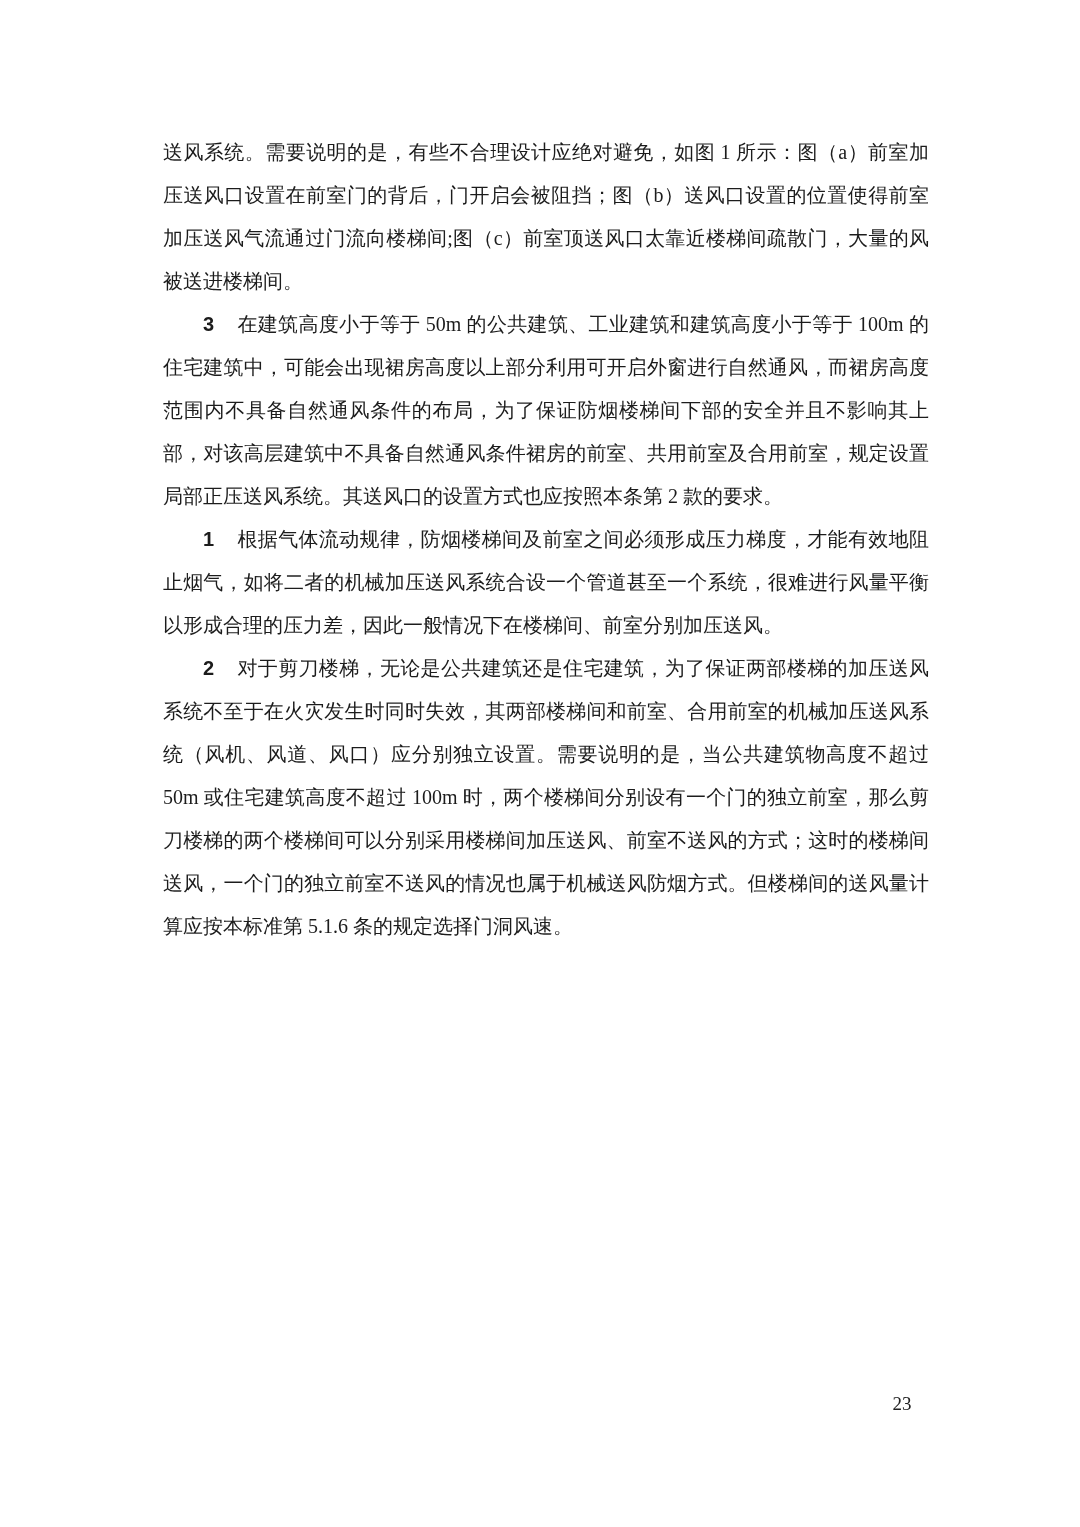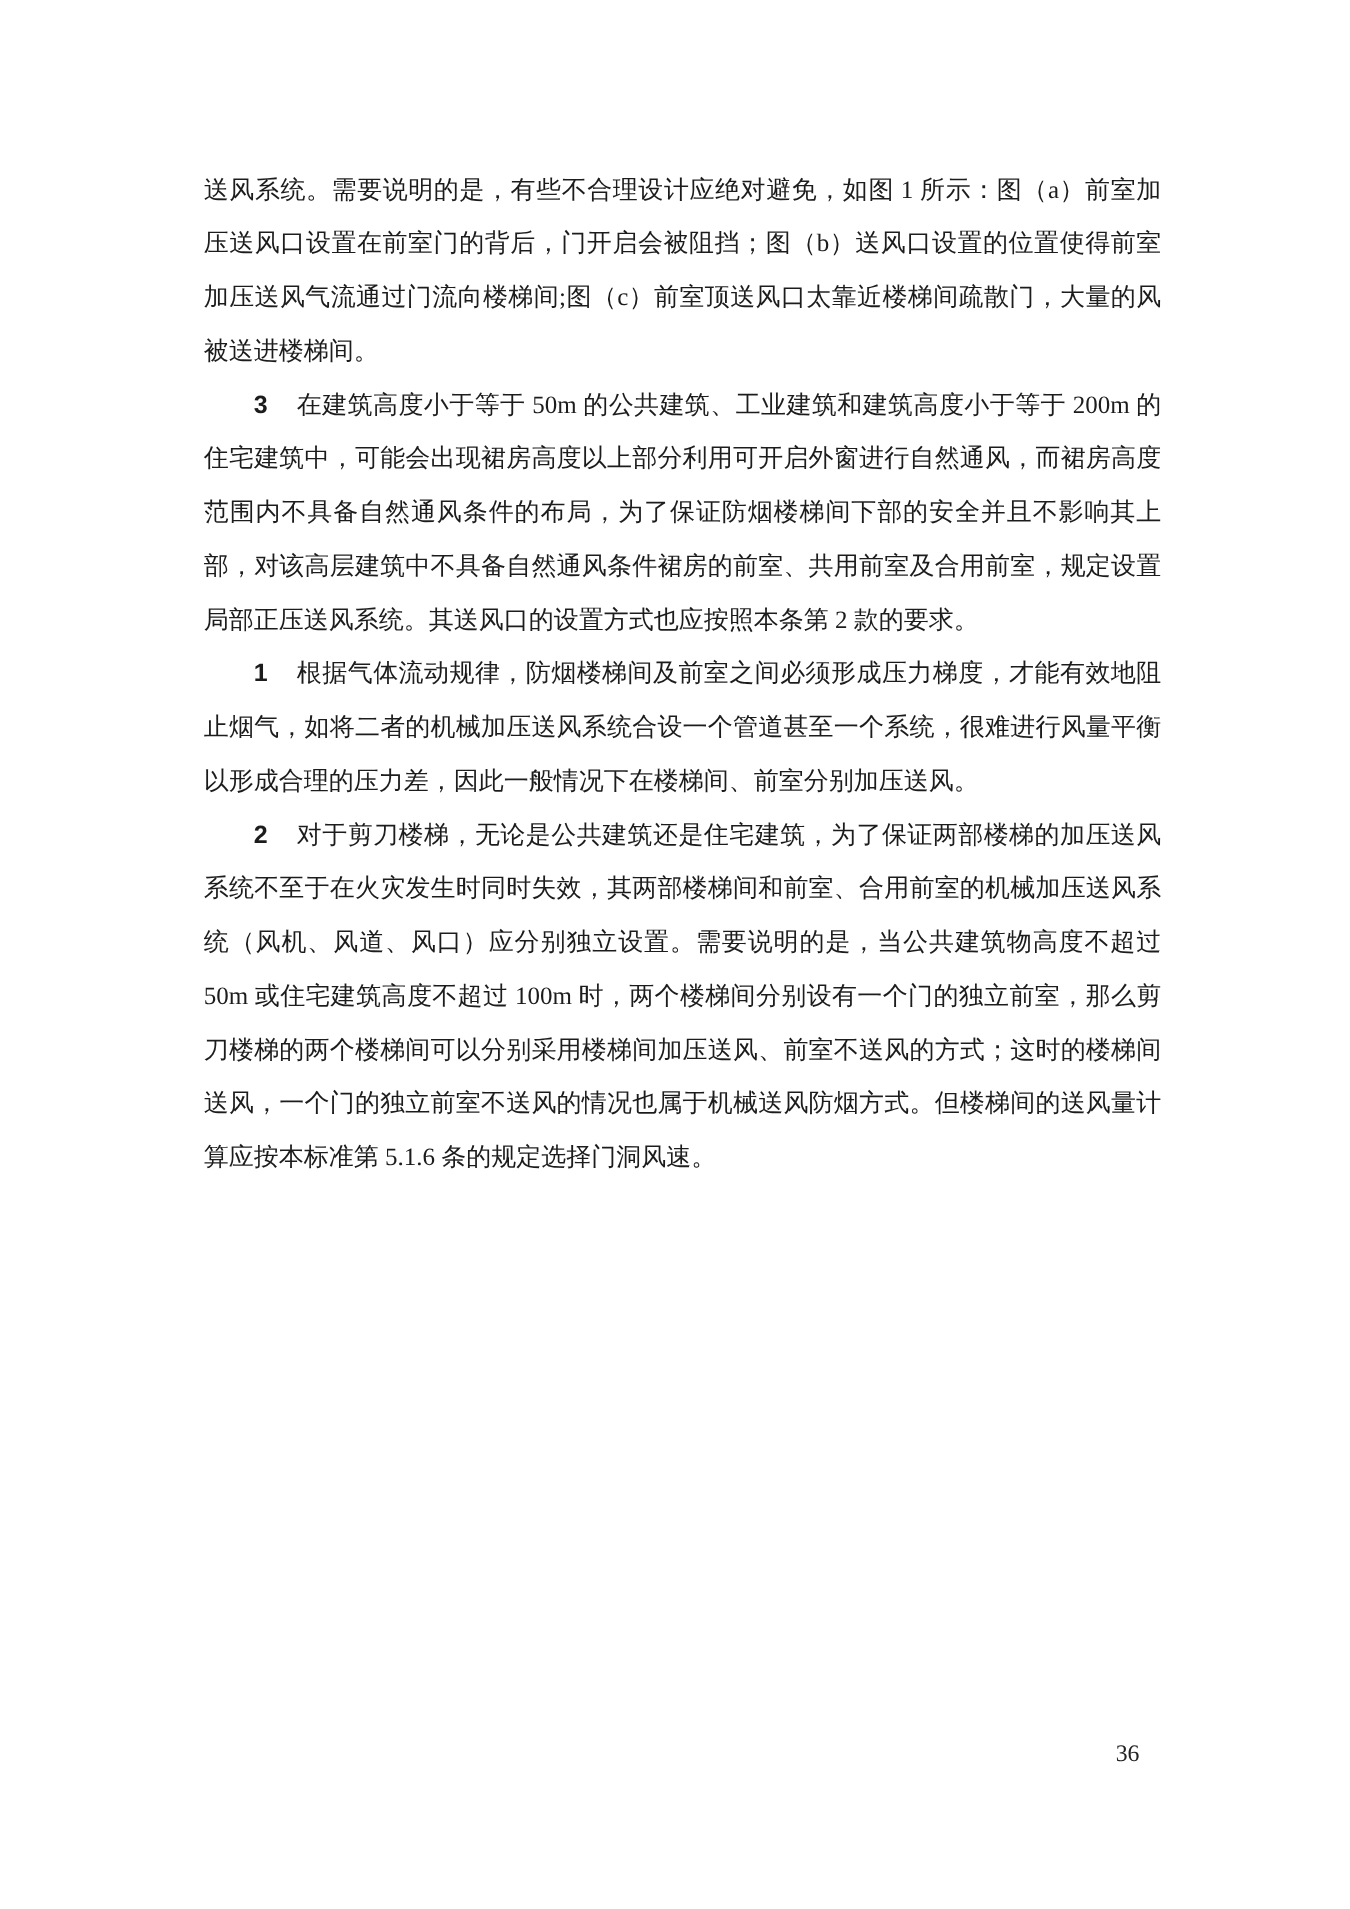--- a/index.html
+++ b/index.html
@@ -64,24 +64,24 @@
 </style>
 </head>
 <body>
 
 <div class="page">
 
   <div class="text-block">
 
     <p class="para"><span>送风系统。需要说明的是，有些不合理设计应绝对避免，如图 1 所示：图（a）前室加压送风口设置在前室门的背后，门开启会被阻挡；图（b）送风口设置的位置使得前室加压送风气流通过门流向楼梯间;图（c）前室顶送风口太靠近楼梯间疏散门，大量的风被送进楼梯间。</span></p>
 
-    <p class="para indent"><span class="para-label item-num">3</span><span>在建筑高度小于等于 50m 的公共建筑、工业建筑和建筑高度小于等于 200m 的住宅建筑中，可能会出现裙房高度以上部分利用可开启外窗进行自然通风，而裙房高度范围内不具备自然通风条件的布局，为了保证防烟楼梯间下部的安全并且不影响其上部，对该高层建筑中不具备自然通风条件裙房的前室、共用前室及合用前室，规定设置局部正压送风系统。其送风口的设置方式也应按照本条第 2 款的要求。</span></p>
+    <p class="para indent"><span class="para-label item-num">3</span><span>在建筑高度小于等于 50m 的公共建筑、工业建筑和建筑高度小于等于 100m 的住宅建筑中，可能会出现裙房高度以上部分利用可开启外窗进行自然通风，而裙房高度范围内不具备自然通风条件的布局，为了保证防烟楼梯间下部的安全并且不影响其上部，对该高层建筑中不具备自然通风条件裙房的前室、共用前室及合用前室，规定设置局部正压送风系统。其送风口的设置方式也应按照本条第 2 款的要求。</span></p>
 
 
     <p class="para indent"><span class="para-label item-num">1</span><span>根据气体流动规律，防烟楼梯间及前室之间必须形成压力梯度，才能有效地阻止烟气，如将二者的机械加压送风系统合设一个管道甚至一个系统，很难进行风量平衡以形成合理的压力差，因此一般情况下在楼梯间、前室分别加压送风。</span></p>
 
     <p class="para indent"><span class="para-label item-num">2</span><span>对于剪刀楼梯，无论是公共建筑还是住宅建筑，为了保证两部楼梯的加压送风系统不至于在火灾发生时同时失效，其两部楼梯间和前室、合用前室的机械加压送风系统（风机、风道、风口）应分别独立设置。需要说明的是，当公共建筑物高度不超过 50m 或住宅建筑高度不超过 100m 时，两个楼梯间分别设有一个门的独立前室，那么剪刀楼梯的两个楼梯间可以分别采用楼梯间加压送风、前室不送风的方式；这时的楼梯间送风，一个门的独立前室不送风的情况也属于机械送风防烟方式。但楼梯间的送风量计算应按本标准第 5.1.6 条的规定选择门洞风速。</span></p>
 
   </div>
 
-  <div class="page-number">36</div>
+  <div class="page-number">23</div>
 
 </div>
 
 </body></html>

